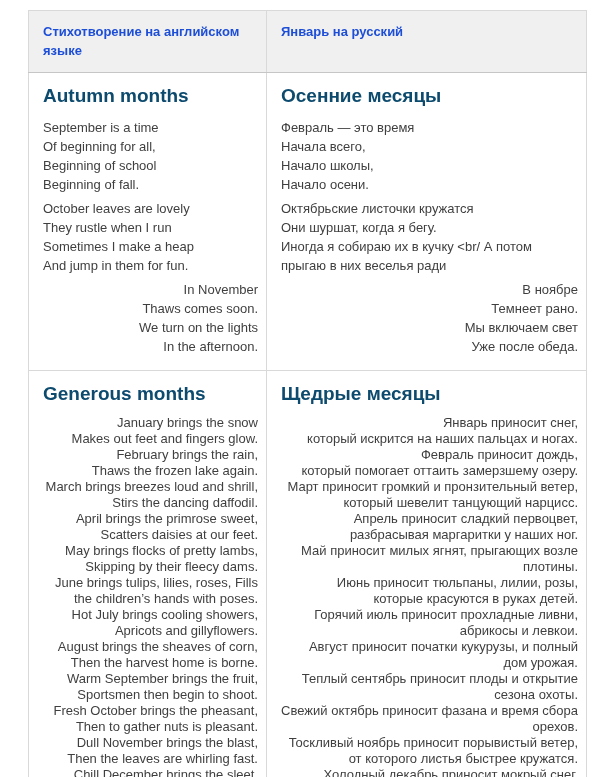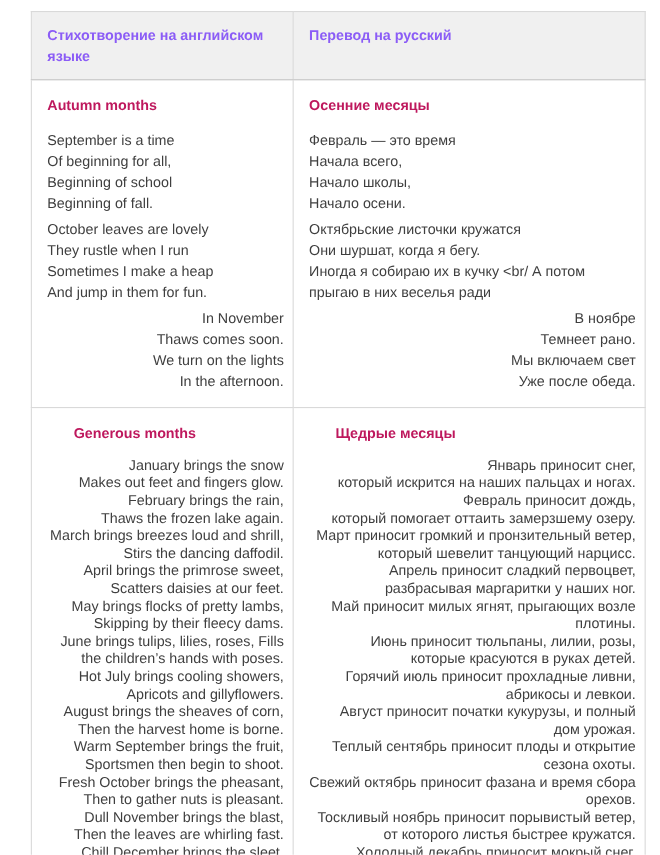--- a/index.html
+++ b/index.html
@@ -28,56 +28,56 @@
   th {
     background: #f0f0f0;
     border: 1px solid #d9d9d9;
     border-bottom: 1px solid #c6c6c6;
     text-align: left;
     vertical-align: top;
     font-size: 13px;
     font-weight: bold;
     line-height: 19px;
     padding: 11px 14px 12px 14px;
-    color: #8b5cf6;
+    color: #1d4ed8;
   }
   td {
     border: 1px solid #d9d9d9;
     vertical-align: top;
     padding: 13px 8px 14px 14px;
     font-size: 13px;
   }
   .cell-title {
     font-weight: bold;
-    font-size: 13px;
+    font-size: 19px;
     line-height: 19px;
     margin: 0 0 13px 0;
-    color: #be185d;
+    color: #0c4a6e;
   }
   p.stanza {
     margin: 0 0 5px 0;
   }
   p.stanza:last-child { margin-bottom: 0; text-align: right; }
   tr.loose td { line-height: 19px; }
   tr.tight td { line-height: 16px; }
-  tr.tight .cell-title { margin-bottom: 12px; margin-left: 24px; }
+  tr.tight .cell-title { margin-bottom: 12px; }
 </style>
 </head>
 <body>
 
 <div class="page">
   <table class="poem-table">
     <colgroup>
       <col class="c-en">
       <col class="c-ru">
     </colgroup>
     <thead>
       <tr>
         <th>Стихотворение на английском языке</th>
-        <th>Перевод на русский</th>
+        <th>Январь на русский</th>
       </tr>
     </thead>
     <tbody id="table-body">
         <tr class="loose">
           <td>
             <div class="cell-title">Autumn months</div>
             <p class="stanza"><span>September is a time</span><br><span>Of beginning for all,</span><br><span>Beginning of school</span><br><span>Beginning of fall.</span></p>
             <p class="stanza"><span>October leaves are lovely</span><br><span>They rustle when I run</span><br><span>Sometimes I make a heap</span><br><span>And jump in them for fun.</span></p>
             <p class="stanza"><span>In November</span><br><span>Thaws comes soon.</span><br><span>We turn on the lights</span><br><span>In the afternoon.</span></p>
           </td>

